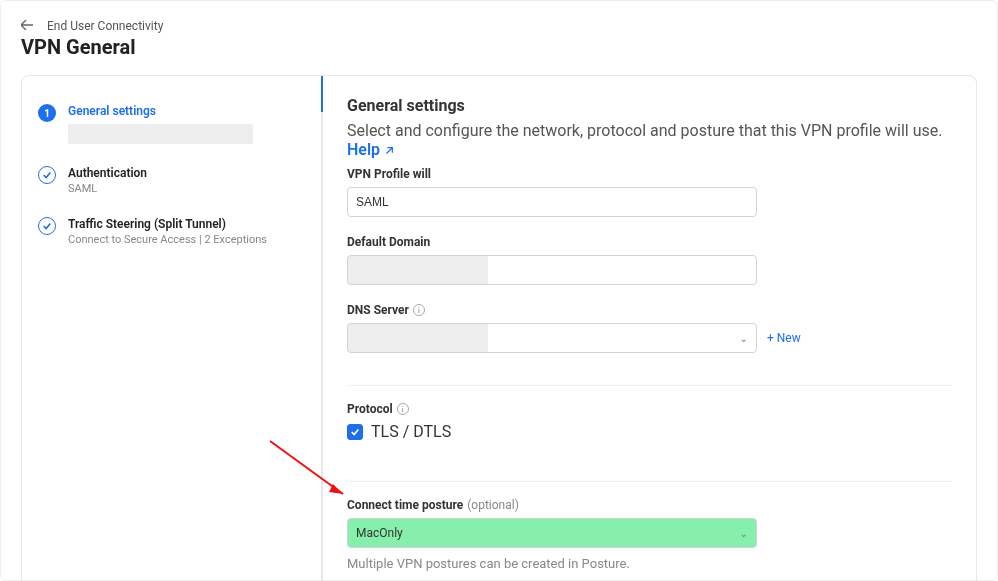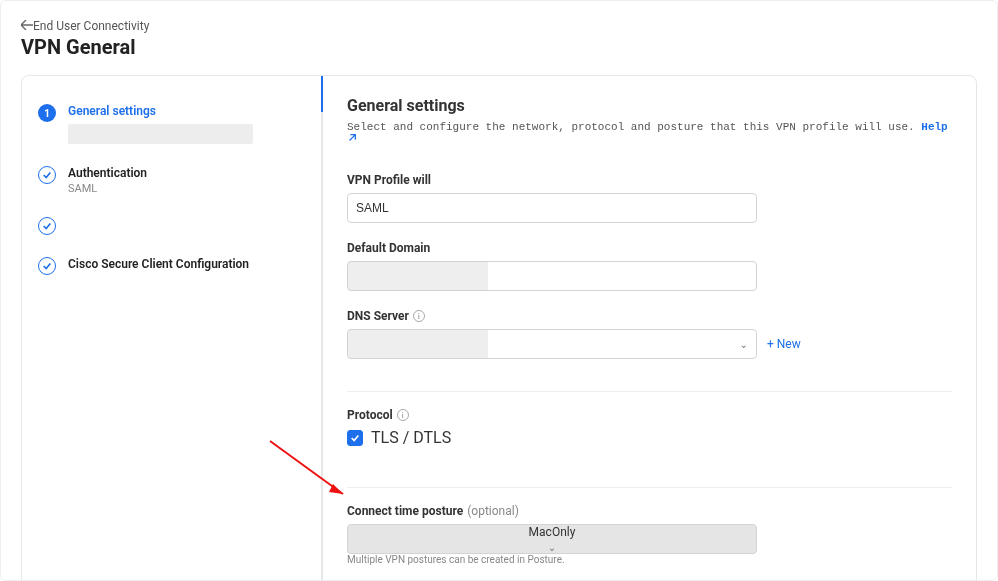--- a/index.html
+++ b/index.html
@@ -15,21 +15,21 @@
       border: 1px solid #eee;
       border-radius: 6px;
       padding: 18px 20px 18px 20px;
       position: relative;
     }
     .breadcrumb {
       font-size: 12px;
       color: #555;
       display: flex;
       align-items: center;
-      gap: 0;
+      gap: 14px;
       margin-bottom: 2px;
     }
     .breadcrumb .arrow-left {
       display: inline-block;
     }
     .page-title {
       font-size: 20px;
       font-weight: 700;
       color: #222;
       margin-bottom: 16px;
@@ -107,24 +107,23 @@
       width: 2px;
       background: #e5e7eb;
       bottom: 0;
     }
     .main h2 {
       font-size: 16px;
       font-weight: 700;
       margin-bottom: 6px;
     }
     .desc {
-      font-size: 11px;
+      font-size: 16px;
       color: #555;
-      margin-bottom: 28px;
-      font-family: Liberation Mono, monospace;
+      margin-bottom: 8px;
     }
     .desc .help-link {
       color: #1d6feb;
       font-weight: 600;
       text-decoration: none;
     }
     .field-label {
       font-size: 12px;
       font-weight: 700;
       margin-bottom: 6px;
@@ -156,21 +155,21 @@
       height: 30px;
       border: 1px solid #d0d4d9;
       border-radius: 4px;
       padding: 0 8px;
       font-size: 12px;
       display: flex;
       align-items: center;
       justify-content: space-between;
       background: linear-gradient(to right, #eee 0 140px, #fff 140px);
     }
-    .select.white { background: #e5e5e5; flex-direction: column; }
+    .select.white { background: #86efac; }
     .new-link {
       color: #1d6feb;
       font-size: 12px;
       font-weight: 400;
       cursor: pointer;
     }
     .divider {
       border-top: 1px solid #eee;
       margin: 14px 0 16px 0;
     }
@@ -192,23 +191,23 @@
     .checkbox.checked {
       background: #1d6feb;
       border-color: #1d6feb;
     }
     .checkbox.checked svg { width: 10px; height: 10px; }
     .optional {
       font-weight: 400;
       color: #888;
     }
     .hint {
-      font-size: 10px;
+      font-size: 13px;
       color: #888;
-      margin-top: 0;
+      margin-top: 8px;
     }
     .info-icon {
       display: inline-flex;
       width: 12px; height: 12px;
       border: 1px solid #aaa;
       border-radius: 50%;
       align-items: center; justify-content: center;
       font-size: 8px;
       color: #aaa;
     }
@@ -270,34 +269,26 @@
       </div>
 
       <div class="step">
         <div class="icon-wrap">
           <div class="step-check">
             <svg viewBox="0 0 12 12">
                 <path d="M2 6 L5 9 L10 3" stroke="#1d6feb" stroke-width="2" fill="none"></path>
               </svg>
           </div>
         </div>
+        <div>
+          <div class="step-label">Traffic Steering (Split Tunnel)</div>
+          <div class="step-sub">Connect to Secure Access | 2 Exceptions</div>
+        </div>
       </div>
 
-      <div class="step">
-        <div class="icon-wrap">
-          <div class="step-check">
-            <svg viewBox="0 0 12 12">
-                <path d="M2 6 L5 9 L10 3" stroke="#1d6feb" stroke-width="2" fill="none"></path>
-              </svg>
-          </div>
-        </div>
-        <div>
-          <div class="step-label">Cisco Secure Client Configuration</div>
-        </div>
-      </div>
 
     </div>
 
     <div class="main">
       <div class="border-mask"></div>
 
       <div class="main-inner">
         <h2>General settings</h2>
         <div class="desc">
           <span>Select and configure the network, protocol and posture that this VPN profile will use.</span>

